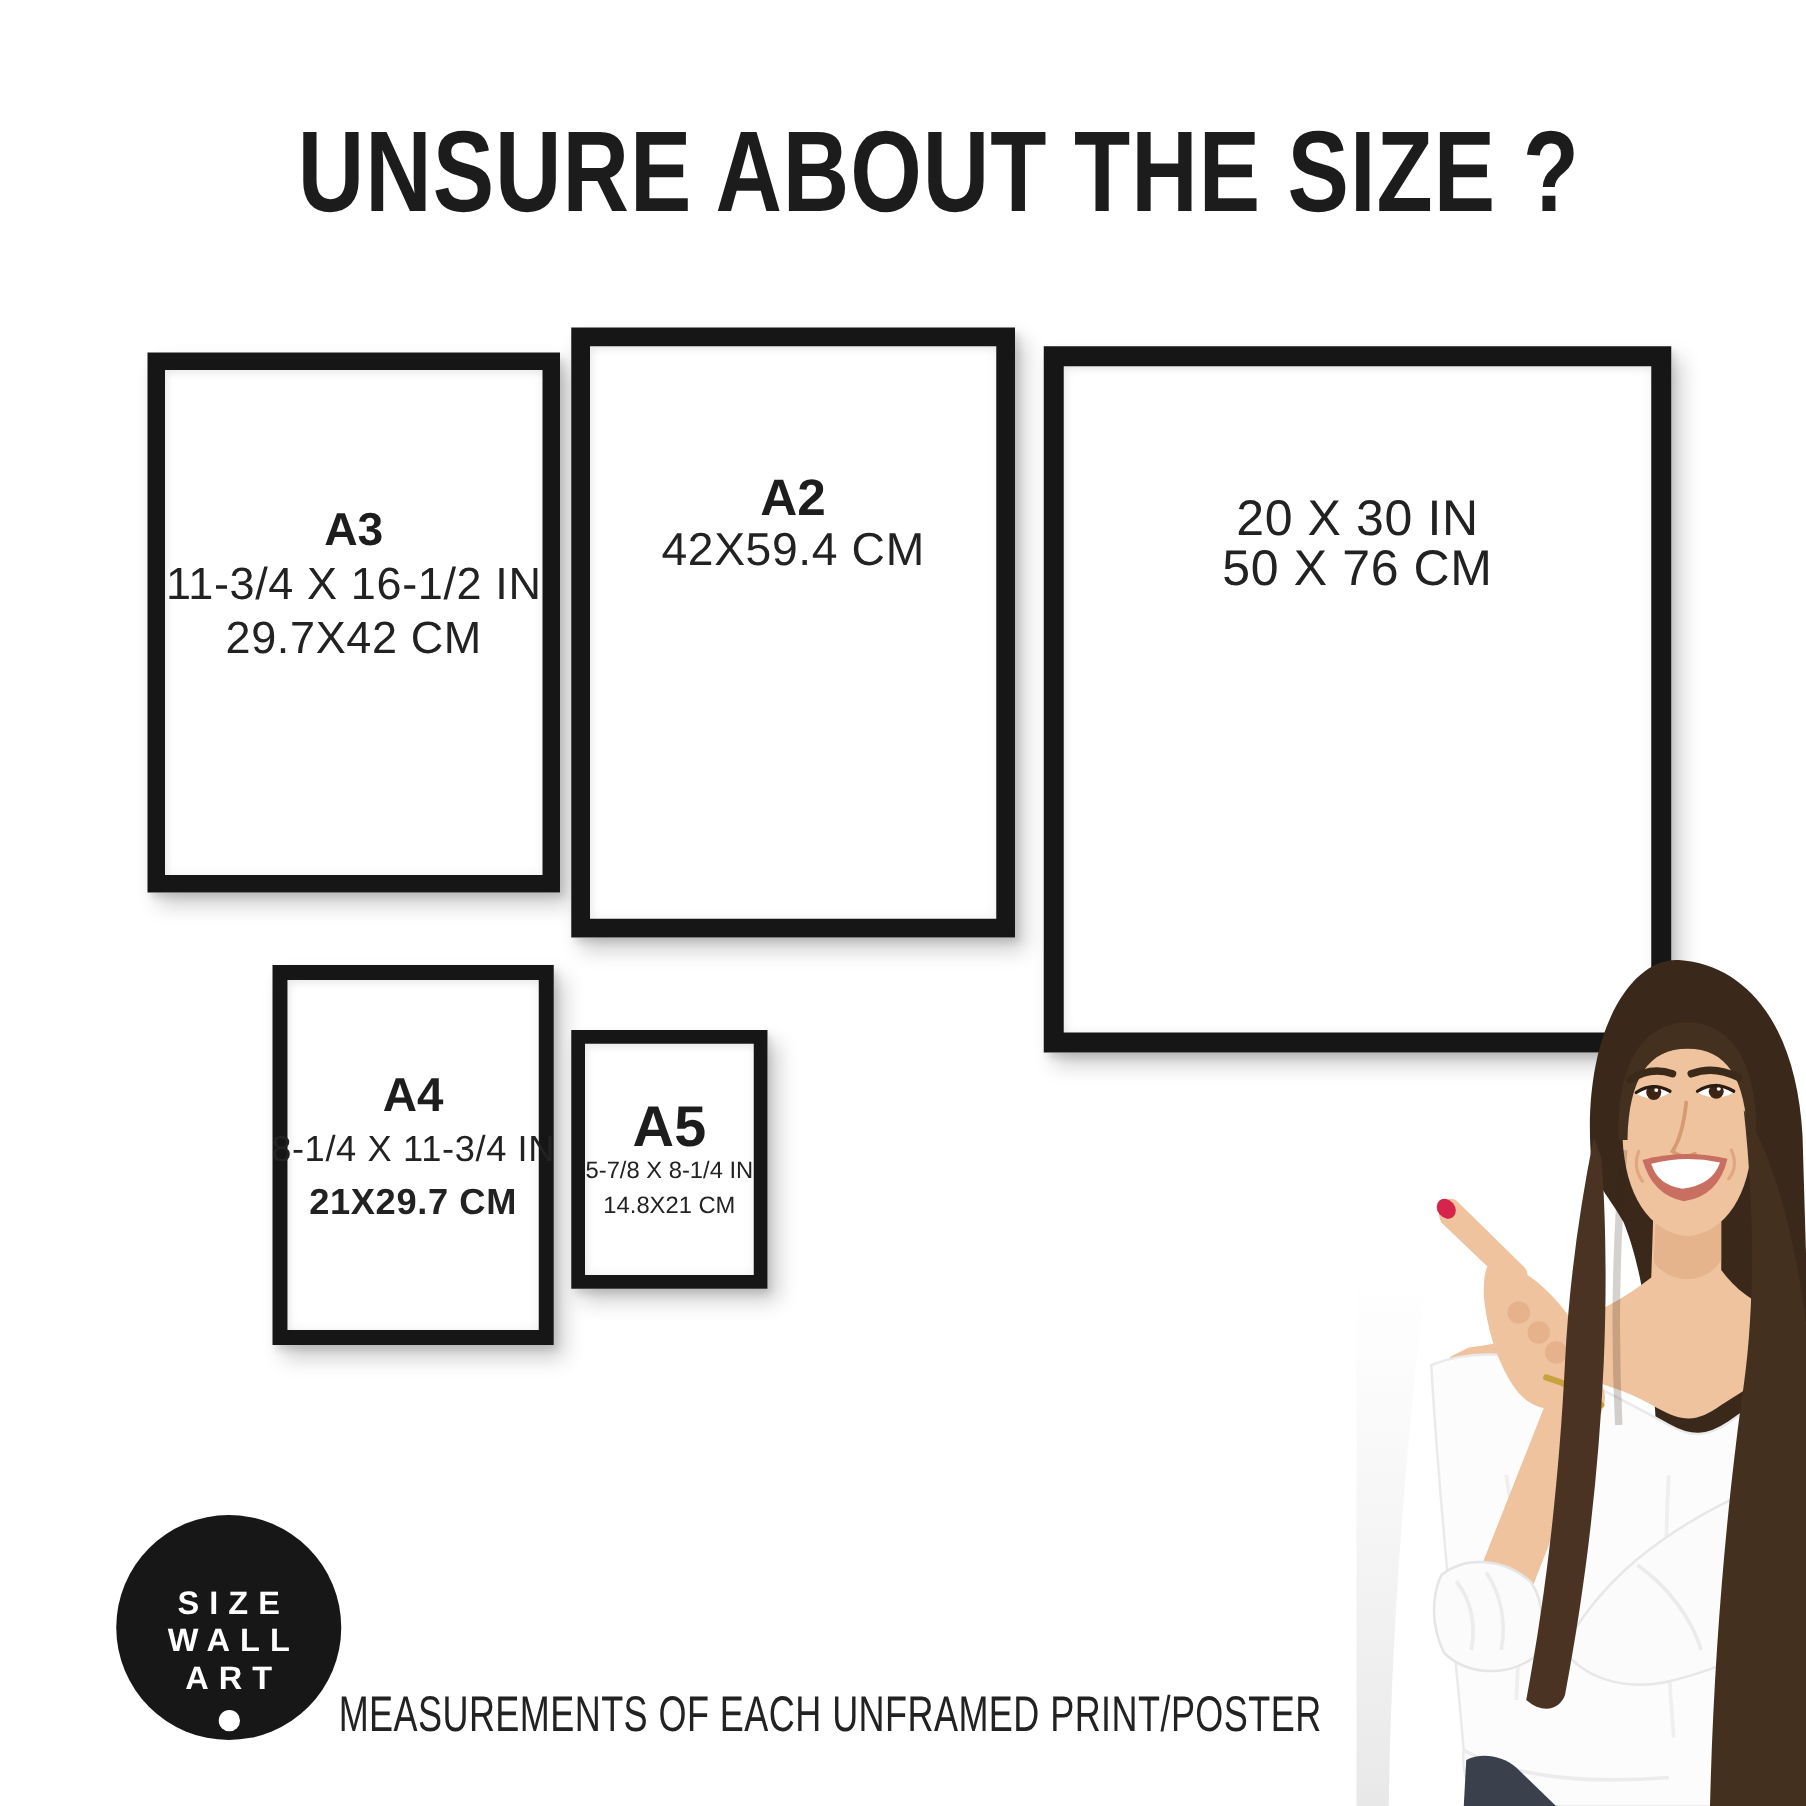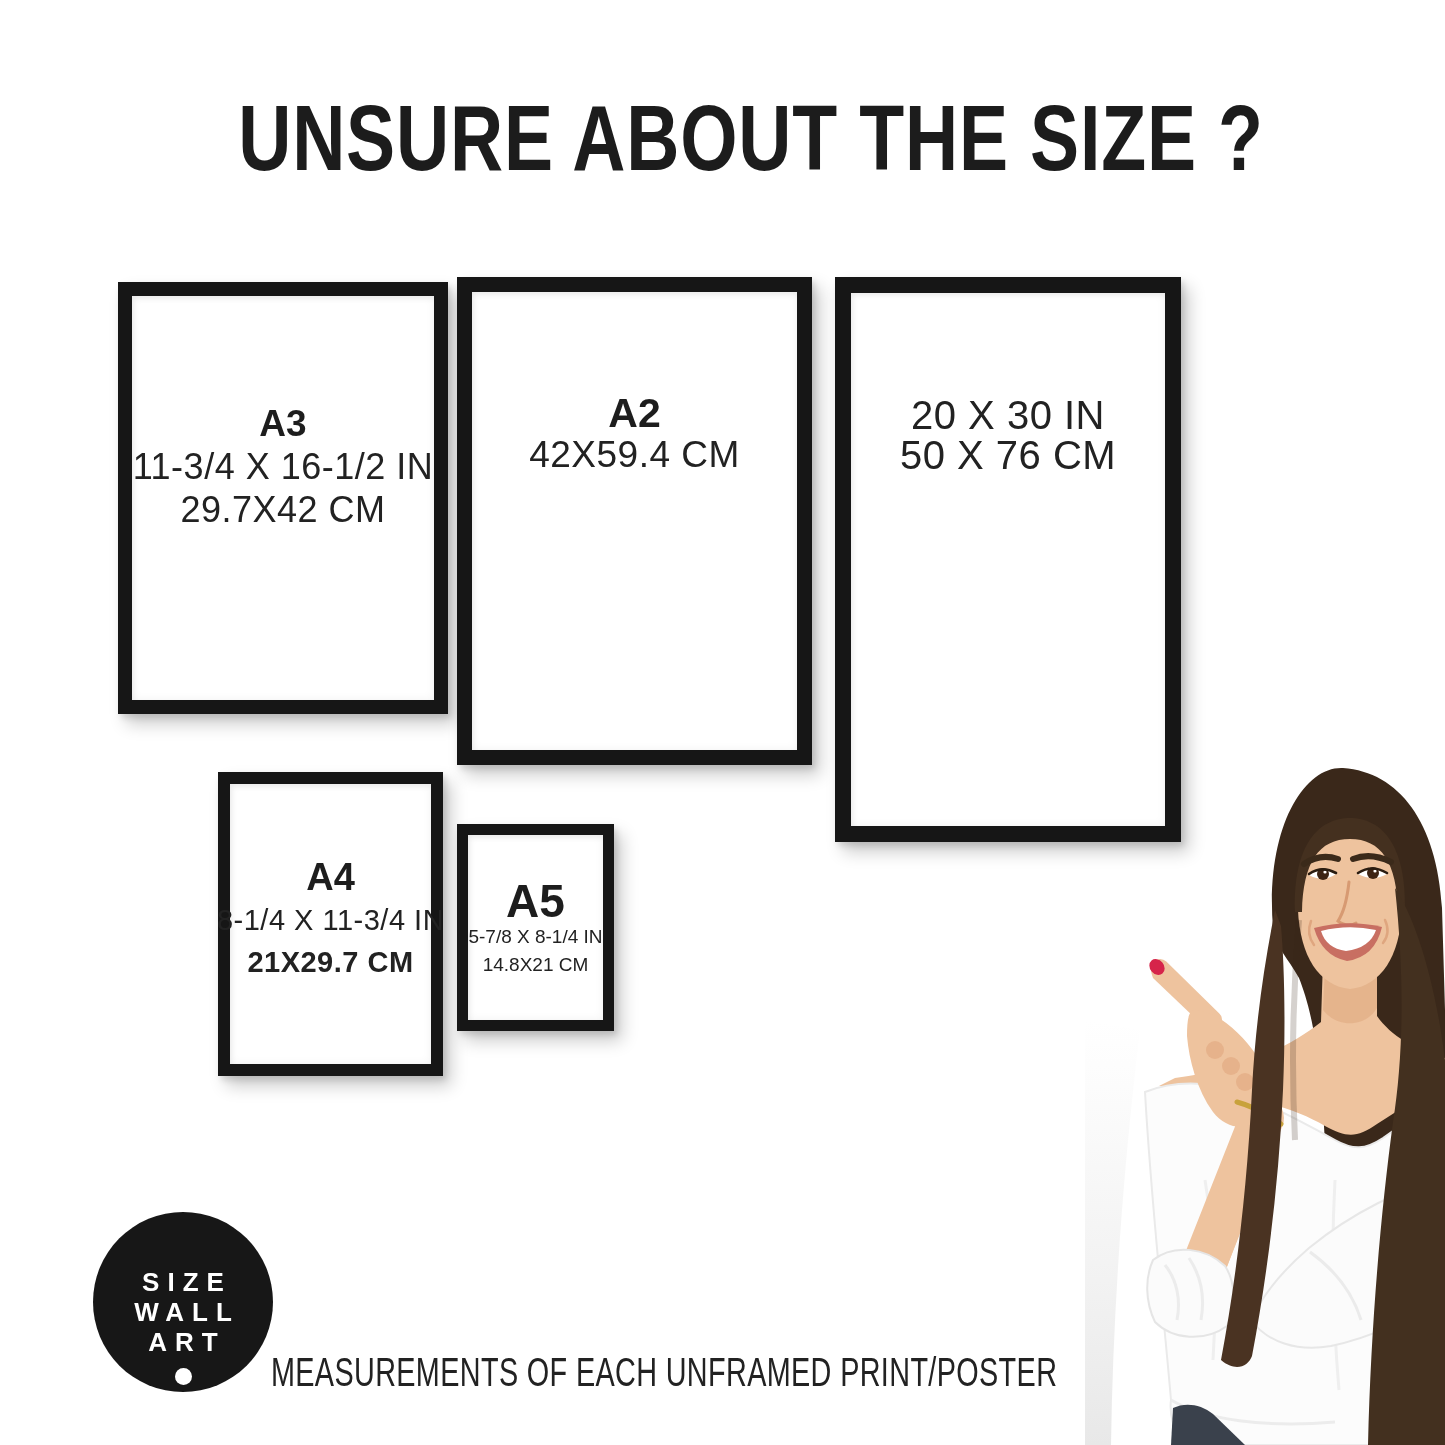--- a/index.html
+++ b/index.html
@@ -21,25 +21,25 @@
     box-shadow:8px 10px 16px rgba(0,0,0,0.20), 3px 4px 6px rgba(0,0,0,0.12),
                inset 0 0 10px rgba(0,0,0,0.055), inset 2px 3px 5px rgba(0,0,0,0.05);
     display:flex;flex-direction:column;align-items:center;text-align:right;
   }
   .frame .label{font-weight:700;color:#1d1d1d;}
   .frame .dim{font-weight:400;color:#222222;letter-spacing:0.5px;white-space:nowrap;}
   .f-a3{left:118px;top:282px;width:330px;height:432px;border-width:14px;padding-top:109px;}
   .f-a3 .label{font-size:37px;line-height:37px;}
   .f-a3 .dim{font-size:36px;line-height:43px;}
   .f-a3 .dim.first{margin-top:3px;}
-  .f-a2{left:457px;top:277px;width:355px;height:488px;border-width:15px;padding-top:101px;}
+  .f-a2{left:457px;top:262px;width:355px;height:488px;border-width:15px;padding-top:101px;}
   .f-a2 .label{font-size:41px;line-height:41px;}
   .f-a2 .dim{font-size:37px;line-height:42px;}
   .f-a2 .dim.first{margin-top:4px;}
-  .f-2030{left:835px;top:277px;width:346px;height:565px;border-width:16px;padding-top:102px;}
+  .f-2030{left:835px;top:277px;width:502px;height:565px;border-width:16px;padding-top:102px;}
   .f-2030 .dim{font-size:40px;line-height:40px;}
   .f-a4{left:218px;top:772px;width:225px;height:304px;border-width:12px;padding-top:74px;}
   .f-a4 .label{font-size:38px;line-height:38px;}
   .f-a4 .dim{font-size:29px;line-height:29px;}
   .f-a4 .dim.first{margin-top:10px;}
   .f-a4 .dim.second{margin-top:13px;font-weight:bold;}
   .f-a5{left:457px;top:824px;width:157px;height:207px;border-width:11px;padding-top:44px;}
   .f-a5 .label{font-size:46px;line-height:44px;}
   .f-a5 .dim{font-size:19px;line-height:22px;letter-spacing:0px;}
   .f-a5 .dim.first{margin-top:3px;}

